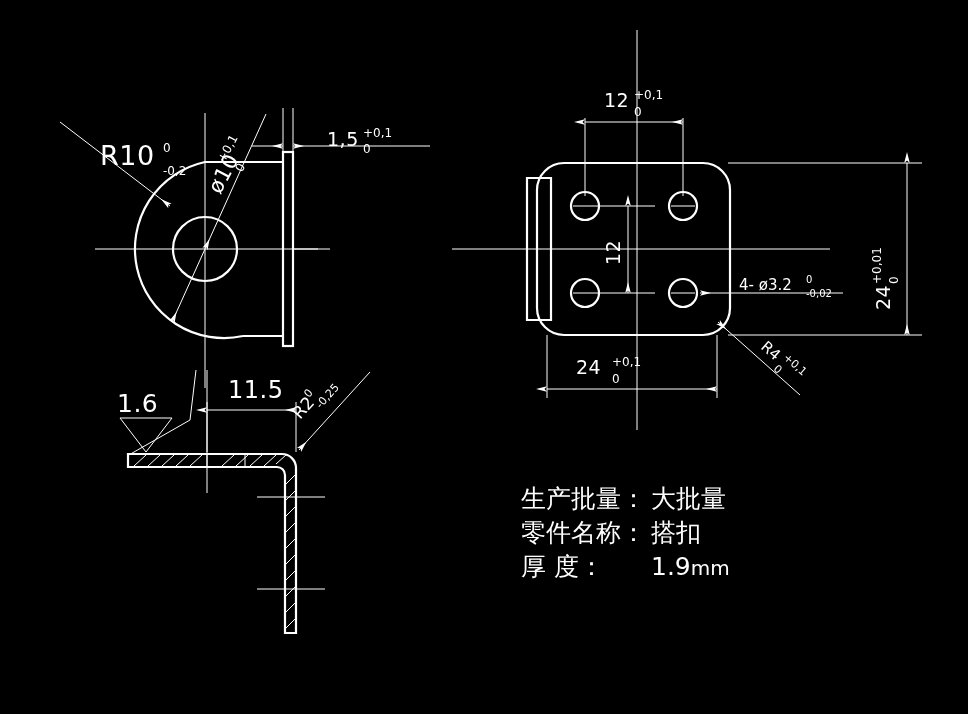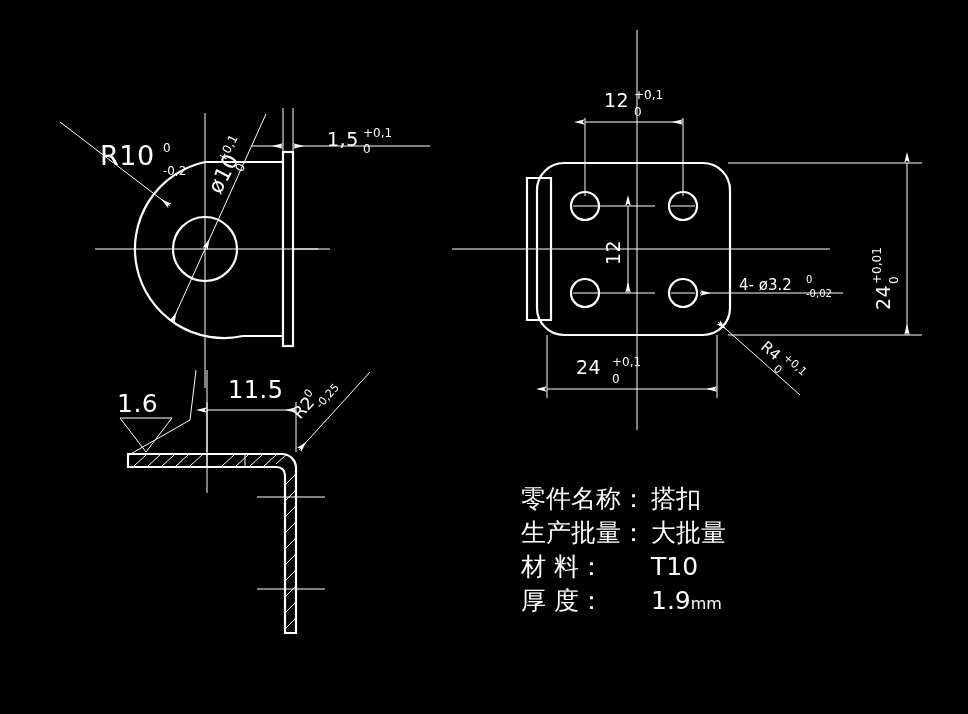--- a/index.html
+++ b/index.html
@@ -69,21 +69,21 @@
     display: block;
     height: 34px;
   }
   #title-block .tb-label {
     display: inline-block;
     width: 130px;
   }
   #title-block .tb-val {
     display: inline-block;
   }
-  .unit-sm { font-size: 16px; }
+  .unit-sm { font-size: 20px; }
 </style>
 </head>
 <body>
 
 <div id="drawing-root">
 
   <svg class="cad" viewBox="0 0 968 714">
     <defs>
       <marker id="arr" markerWidth="12" markerHeight="8" refX="11" refY="4" orient="auto" markerUnits="userSpaceOnUse">
         <path d="M0,4 L11,1.2 L8.5,4 L11,6.8 Z" fill="#ffffff"></path>
@@ -277,26 +277,23 @@
 
     <g transform="translate(300,420) rotate(-48)">
       <text class="dimtxt-md" x="0" y="0" style="font-size:17px">R2</text>
       <text class="dimtxt-sm" x="22" y="-8" style="font-size:11px">0</text>
       <text class="dimtxt-sm" x="22" y="8" style="font-size:11px">-0,25</text>
     </g>
   </svg>
 
   <div id="title-block">
     <div class="tb-row">
-      <span class="tb-label">零件名称：</span><span class="tb-val">搭扣</span>
-    </div>
-    <div class="tb-row">
       <span class="tb-label">生产批量：</span><span class="tb-val">大批量</span>
     </div>
     <div class="tb-row">
-      <span class="tb-label">材    料：</span><span class="tb-val">T10</span>
+      <span class="tb-label">零件名称：</span><span class="tb-val">搭扣</span>
     </div>
     <div class="tb-row">
       <span class="tb-label">厚    度：</span><span class="tb-val">1.9</span><span class="tb-val unit-sm">mm</span>
     </div>
   </div>
 
 </div>
 
 </body></html>

